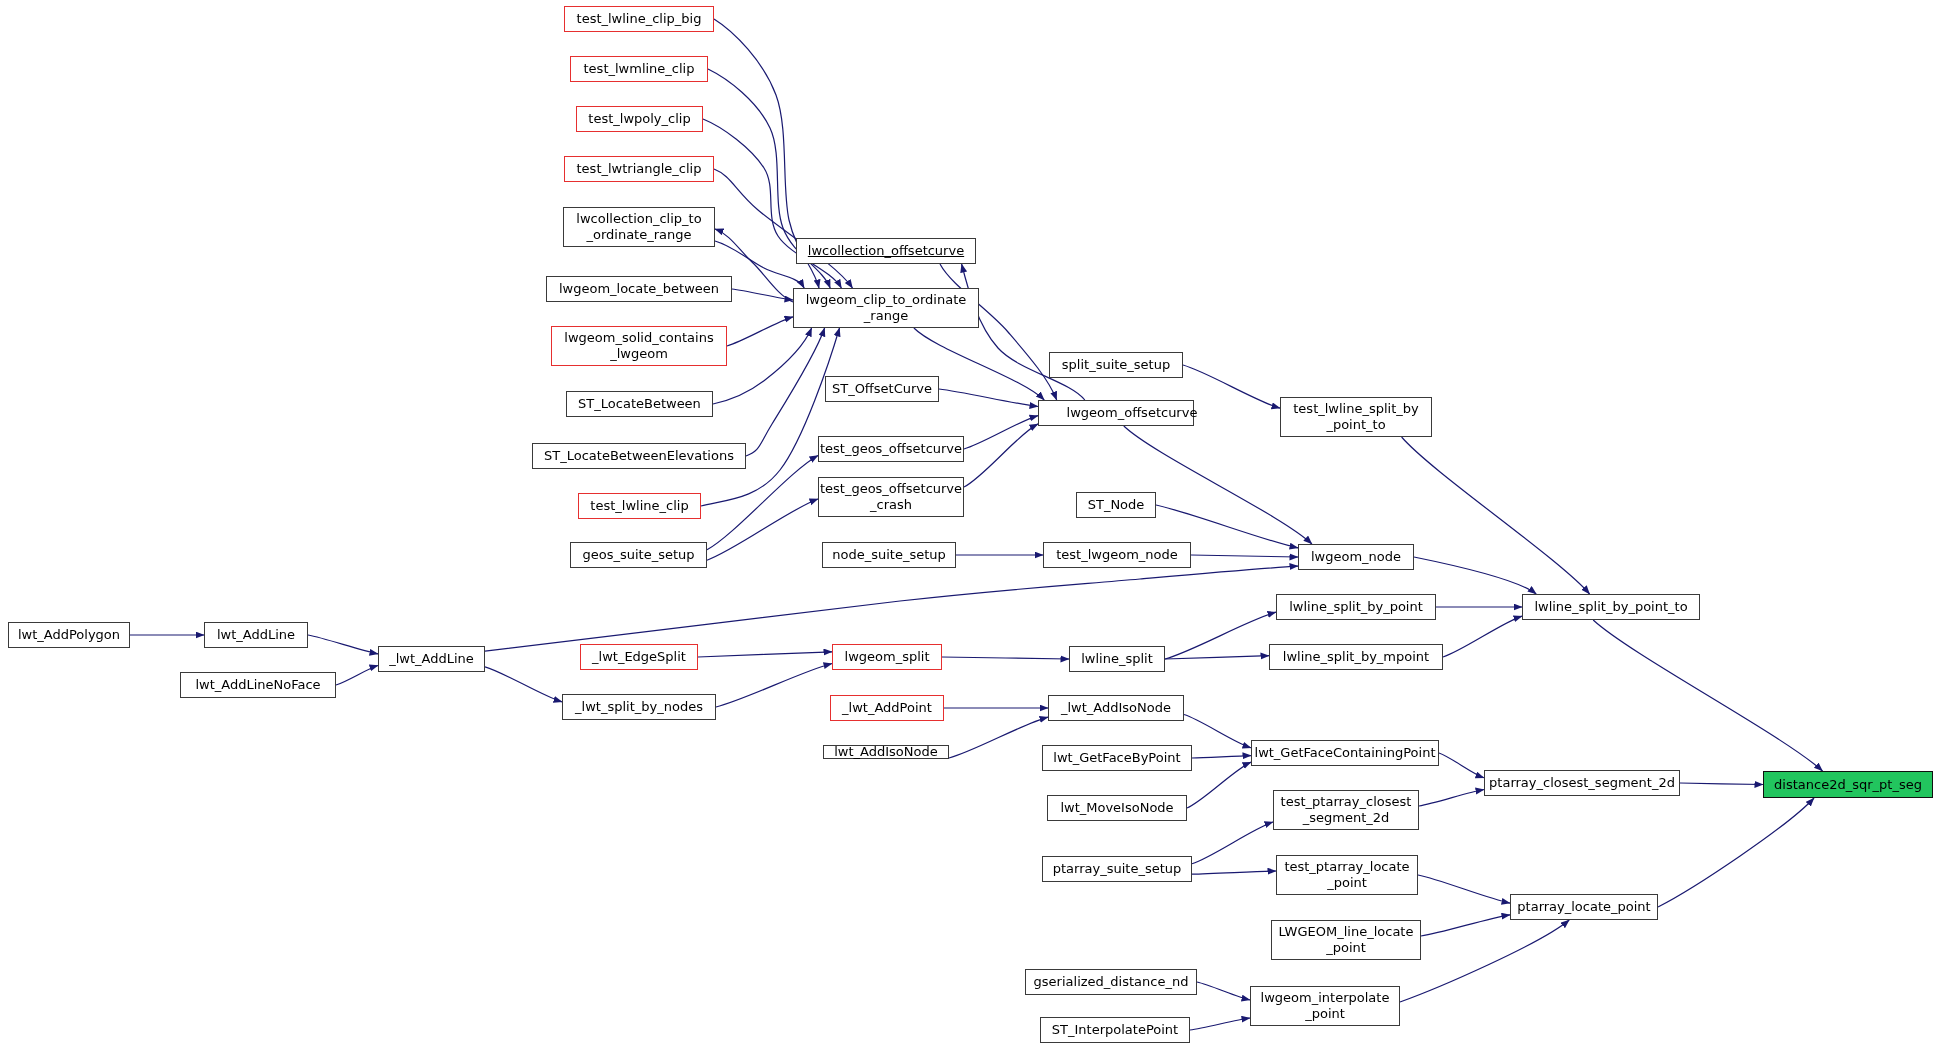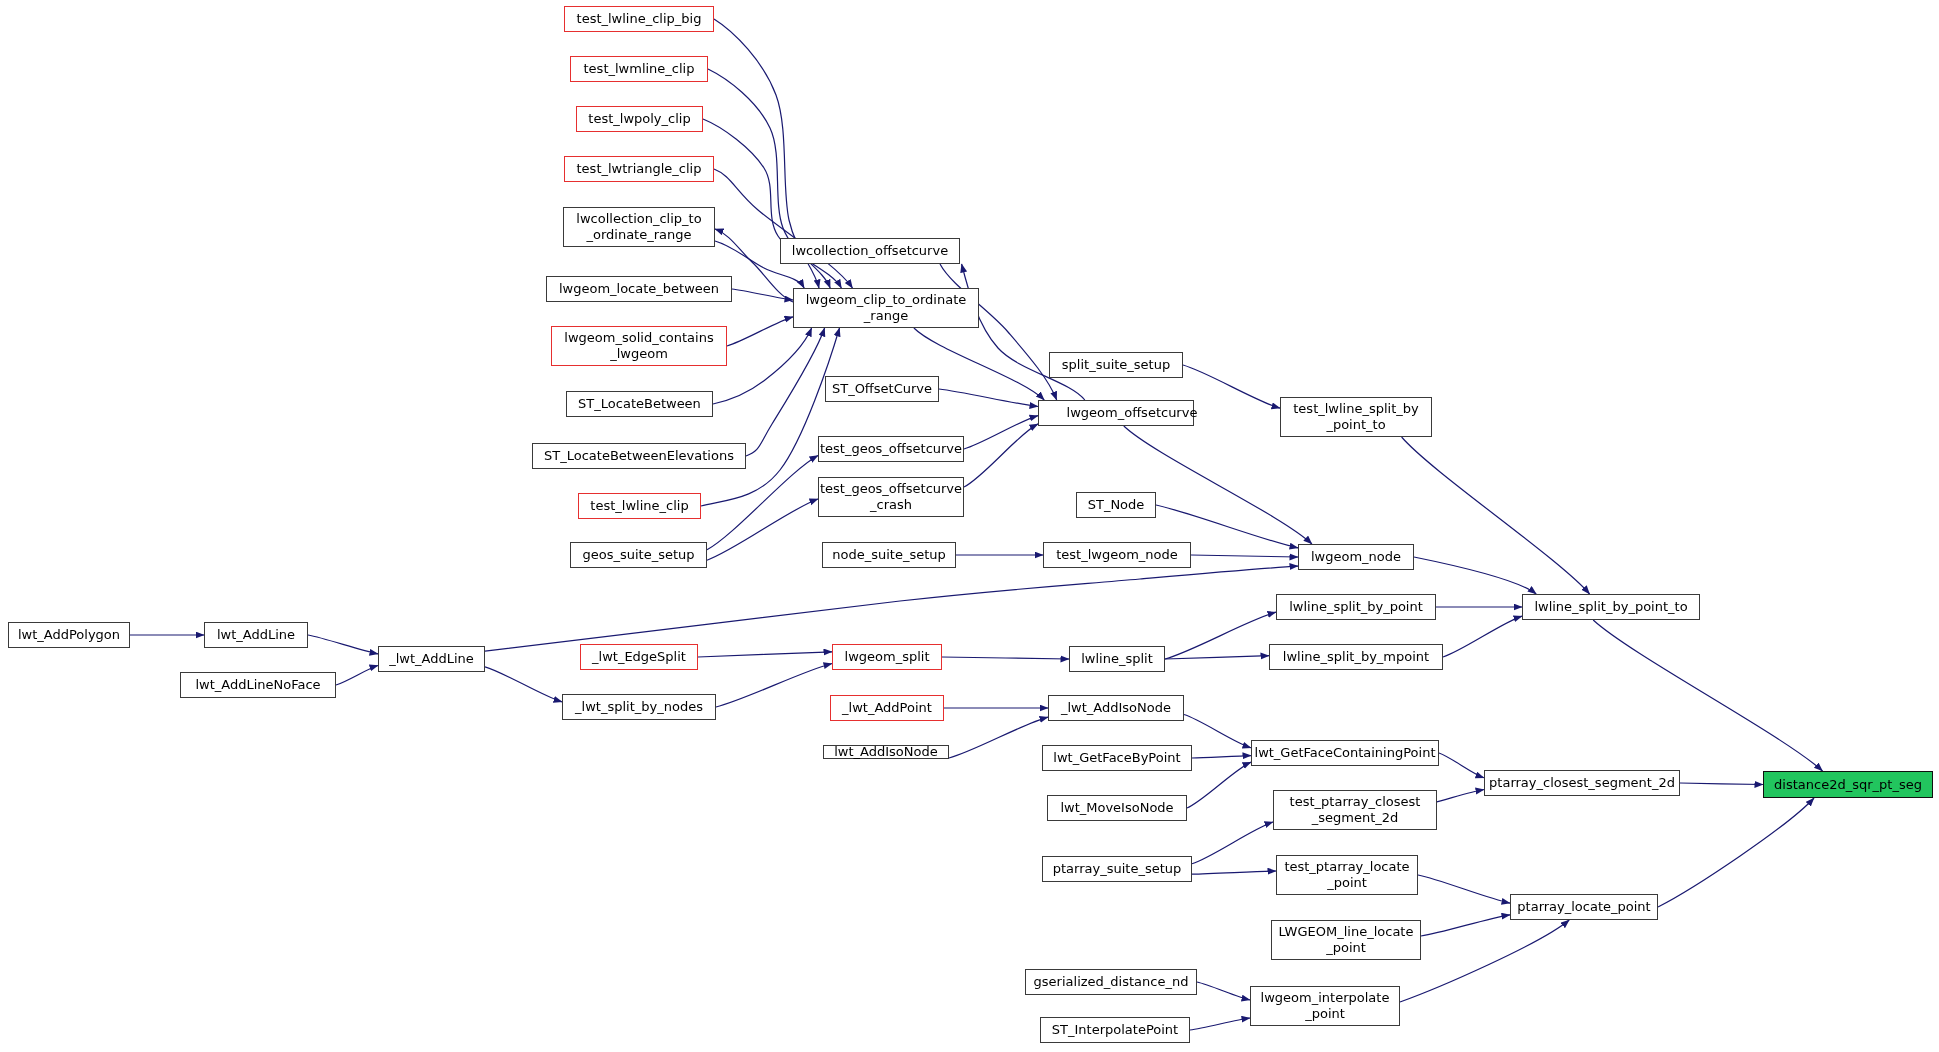--- a/index.html
+++ b/index.html
@@ -109,21 +109,21 @@
       <div class="node" style="left: 566px; top: 391px; width: 147px; height: 26px;"><span>ST_LocateBetween</span></div>
       <div class="node" style="left: 532px; top: 443px; width: 214px; height: 26px;"><span>ST_LocateBetweenElevations</span></div>
       <div class="node red" style="left: 578px; top: 493px; width: 123px; height: 26px;"><span>test_lwline_clip</span></div>
       <div class="node" style="left: 570px; top: 542px; width: 137px; height: 26px;"><span>geos_suite_setup</span></div>
       <div class="node" style="left: 8px; top: 622px; width: 122px; height: 26px;"><span>lwt_AddPolygon</span></div>
       <div class="node" style="left: 204px; top: 622px; width: 104px; height: 26px;"><span>lwt_AddLine</span></div>
       <div class="node" style="left: 180px; top: 672px; width: 156px; height: 26px;"><span>lwt_AddLineNoFace</span></div>
       <div class="node" style="left: 378px; top: 646px; width: 107px; height: 26px;"><span>_lwt_AddLine</span></div>
       <div class="node red" style="left: 580px; top: 644px; width: 118px; height: 26px;"><span>_lwt_EdgeSplit</span></div>
       <div class="node" style="left: 562px; top: 694px; width: 154px; height: 26px;"><span>_lwt_split_by_nodes</span></div>
-      <div class="node" style="left: 780px; top: 238px; width: 180px; height: 26px;"><span>lwcollection_offsetcurve</span></div>
+      <div class="node" style="left: 796px; top: 238px; width: 180px; height: 26px; text-decoration: underline;"><span>lwcollection_offsetcurve</span></div>
       <div class="node" style="left: 793px; top: 288px; width: 186px; height: 40px;"><span>lwgeom_clip_to_ordinate
 _range</span></div>
       <div class="node" style="left: 825px; top: 376px; width: 114px; height: 26px;"><span>ST_OffsetCurve</span></div>
       <div class="node" style="left: 818px; top: 436px; width: 146px; height: 26px;"><span>test_geos_offsetcurve</span></div>
       <div class="node" style="left: 818px; top: 477px; width: 146px; height: 40px;"><span>test_geos_offsetcurve
 _crash</span></div>
       <div class="node" style="left: 822px; top: 542px; width: 134px; height: 26px;"><span>node_suite_setup</span></div>
       <div class="node" style="left: 1076px; top: 492px; width: 80px; height: 26px;"><span>ST_Node</span></div>
       <div class="node" style="left: 1043px; top: 542px; width: 148px; height: 26px;"><span>test_lwgeom_node</span></div>
       <div class="node" style="left: 1049px; top: 352px; width: 134px; height: 26px;"><span>split_suite_setup</span></div>
@@ -137,21 +137,21 @@
       <div class="node" style="left: 1025px; top: 969px; width: 172px; height: 26px;"><span>gserialized_distance_nd</span></div>
       <div class="node" style="left: 1040px; top: 1017px; width: 150px; height: 26px;"><span>ST_InterpolatePoint</span></div>
       <div class="node" style="left: 1048px; top: 695px; width: 136px; height: 26px;"><span>_lwt_AddIsoNode</span></div>
       <div class="node" style="left: 1069px; top: 646px; width: 96px; height: 26px;"><span>lwline_split</span></div>
       <div class="node" style="left: 1280px; top: 397px; width: 152px; height: 40px;"><span>test_lwline_split_by
 _point_to</span></div>
       <div class="node" style="left: 1298px; top: 544px; width: 116px; height: 26px;"><span>lwgeom_node</span></div>
       <div class="node" style="left: 1276px; top: 594px; width: 160px; height: 26px;"><span>lwline_split_by_point</span></div>
       <div class="node" style="left: 1269px; top: 644px; width: 174px; height: 26px;"><span>lwline_split_by_mpoint</span></div>
       <div class="node" style="left: 1251px; top: 740px; width: 188px; height: 26px;"><span>lwt_GetFaceContainingPoint</span></div>
-      <div class="node" style="left: 1273px; top: 790px; width: 164px; height: 40px;"><span>test_ptarray_closest
+      <div class="node" style="left: 1273px; top: 790px; width: 146px; height: 40px;"><span>test_ptarray_closest
 _segment_2d</span></div>
       <div class="node" style="left: 1276px; top: 855px; width: 142px; height: 40px;"><span>test_ptarray_locate
 _point</span></div>
       <div class="node" style="left: 1271px; top: 920px; width: 150px; height: 40px;"><span>LWGEOM_line_locate
 _point</span></div>
       <div class="node" style="left: 1250px; top: 986px; width: 150px; height: 40px;"><span>lwgeom_interpolate
 _point</span></div>
       <div class="node" style="left: 1522px; top: 594px; width: 178px; height: 26px;"><span>lwline_split_by_point_to</span></div>
       <div class="node" style="left: 1484px; top: 770px; width: 196px; height: 26px;"><span>ptarray_closest_segment_2d</span></div>
       <div class="node" style="left: 1510px; top: 894px; width: 148px; height: 26px;"><span>ptarray_locate_point</span></div>

